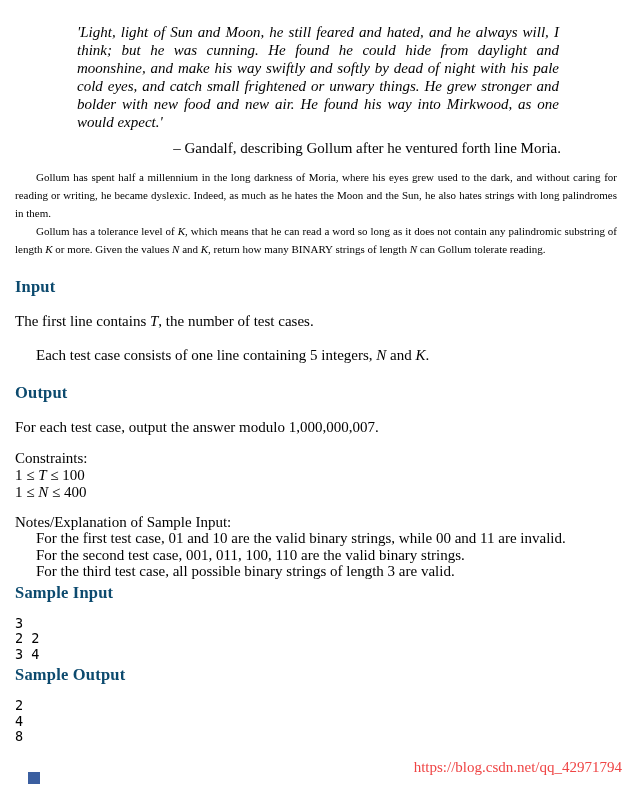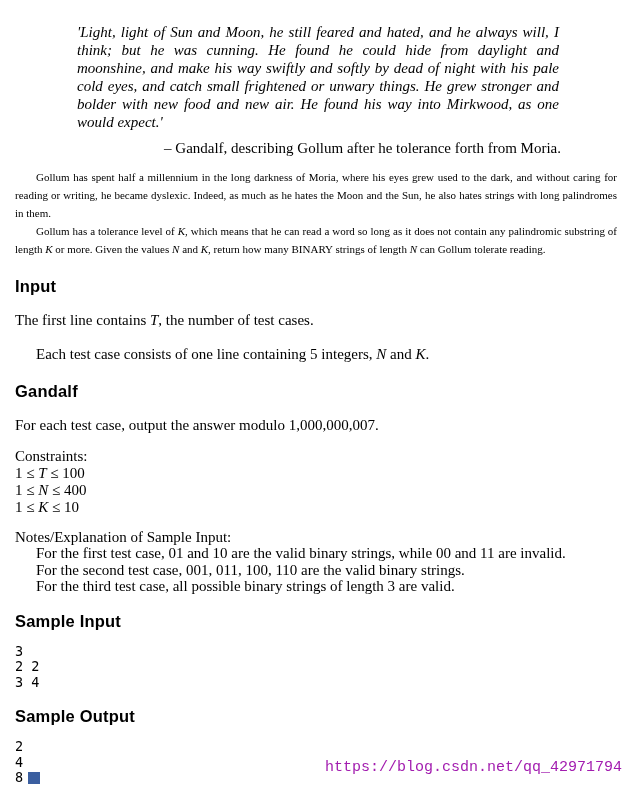--- a/index.html
+++ b/index.html
@@ -30,22 +30,22 @@
     margin-top: 11px;
     font-size: 11px;
     line-height: 18px;
     text-align: justify;
   }
   .statement p { margin: 0; text-indent: 21px; }
 
   .mvar { font-style: italic; }
 
   h2.section {
-    font-family: Liberation Sans, sans-serif;
-    color: #000000;
+    font-family: Liberation Serif, serif;
+    color: #0c4a6e;
     font-size: 16.5px;
     font-weight: bold;
     margin: 19px 0 11px 0;
     letter-spacing: 0.2px;
   }
 
   .line { font-size: 15px; line-height: 17.5px; margin-top: 16px; }
   .line.indent { padding-left: 21px; }
 
   .block { margin-top: 13px; font-size: 15px; line-height: 17px; }
@@ -54,62 +54,61 @@
   .block.notes .note-line { padding-left: 21px; }
 
   .mono-block {
     margin-top: 13px;
     font-family: "DejaVu Sans Mono", monospace;
     font-size: 13.5px;
     line-height: 15.5px;
     color: #000000;
   }
 
-  h2.section.sample { margin-top: 17px; margin-bottom: 13px; }
+  h2.section.sample { margin-top: 3px; margin-bottom: 13px; }
 
   .watermark {
     position: absolute;
     right: 9px; bottom: 9px;
-    font-family: Liberation Mono, monospace;
+    font-family: Liberation Serif, serif;
     font-size: 15px;
-    color: #a21caf;
+    color: #ef4444;
     white-space: nowrap;
   }
   .corner-square {
     position: absolute;
     left: 28px; bottom: 1px;
     width: 12px; height: 12px;
     background: #3b5fa0;
   }
 </style>
 </head>
 <body>
 
 <div class="page">
 
   <div class="quote">'Light, light of Sun and Moon, he still feared and hated, and he always will, I think; but he was cunning. He found he could hide from daylight and moonshine, and make his way swiftly and softly by dead of night with his pale cold eyes, and catch small frightened or unwary things. He grew stronger and bolder with new food and new air. He found his way into Mirkwood, as one would expect.'</div>
-  <div class="attribution">– Gandalf, describing Gollum after he tolerance forth from Moria.</div>
+  <div class="attribution">– Gandalf, describing Gollum after he ventured forth line Moria.</div>
 
   <div class="statement">
     <p>Gollum has spent half a millennium in the long darkness of Moria, where his eyes grew used to the dark, and without caring for reading or writing, he became dyslexic. Indeed, as much as he hates the Moon and the Sun, he also hates strings with long palindromes in them.</p>
     <p><span>Gollum has a tolerance level of </span><span class="mvar">K</span><span>, which means that he can read a word so long as it does not contain any palindromic substring of length </span><span class="mvar">K</span><span> or more. Given the values </span><span class="mvar">N</span><span> and </span><span class="mvar">K</span><span>, return how many BINARY strings of length </span><span class="mvar">N</span><span> can Gollum tolerate reading.</span></p>
   </div>
 
   <h2 class="section">Input</h2>
   <div class="line"><span>The first line contains </span><span class="mvar">T</span><span>, the number of test cases.</span></div>
   <div class="line indent"><span>Each test case consists of one line containing 5 integers, </span><span class="mvar">N</span><span> and </span><span class="mvar">K</span><span>.</span></div>
 
-  <h2 class="section">Gandalf</h2>
+  <h2 class="section">Output</h2>
   <div class="line">For each test case, output the answer modulo 1,000,000,007.</div>
 
   <div class="block constraints">
     <div class="bold-label">Constraints:</div>
     <div class="constraint-line"><span>1 ≤ </span><span class="mvar">T</span><span> ≤ 100</span></div>
     <div class="constraint-line"><span>1 ≤ </span><span class="mvar">N</span><span> ≤ 400</span></div>
-    <div class="constraint-line"><span>1 ≤ </span><span class="mvar">K</span><span> ≤ 10</span></div>
   </div>
 
   <div class="block notes">
     <div class="bold-label">Notes/Explanation of Sample Input:</div>
     <div class="note-line">For the first test case, 01 and 10 are the valid binary strings, while 00 and 11 are invalid.</div>
     <div class="note-line">For the second test case, 001, 011, 100, 110 are the valid binary strings.</div>
     <div class="note-line">For the third test case, all possible binary strings of length 3 are valid.</div>
   </div>
 
   <h2 class="section sample">Sample Input</h2>

